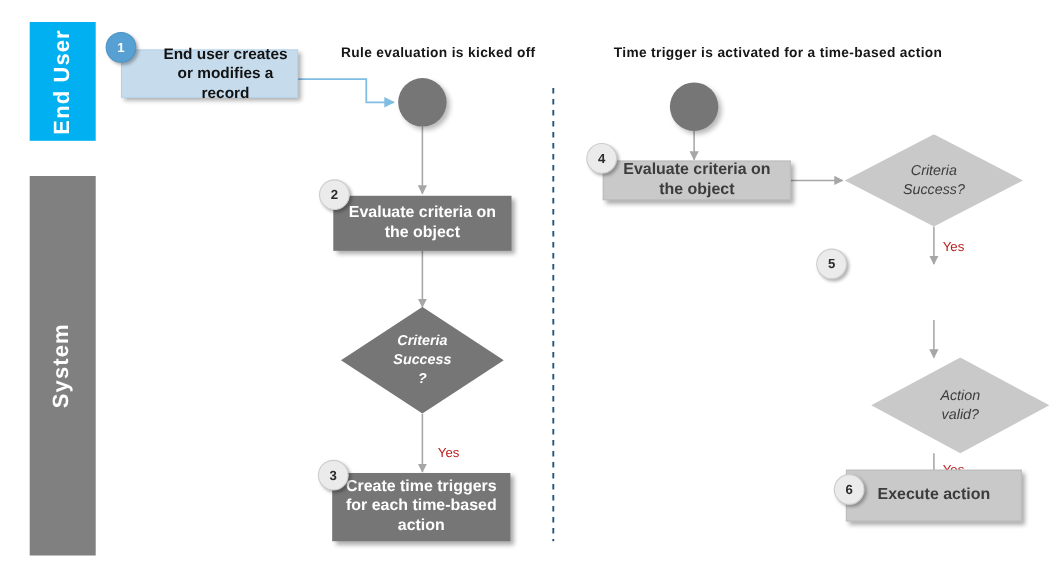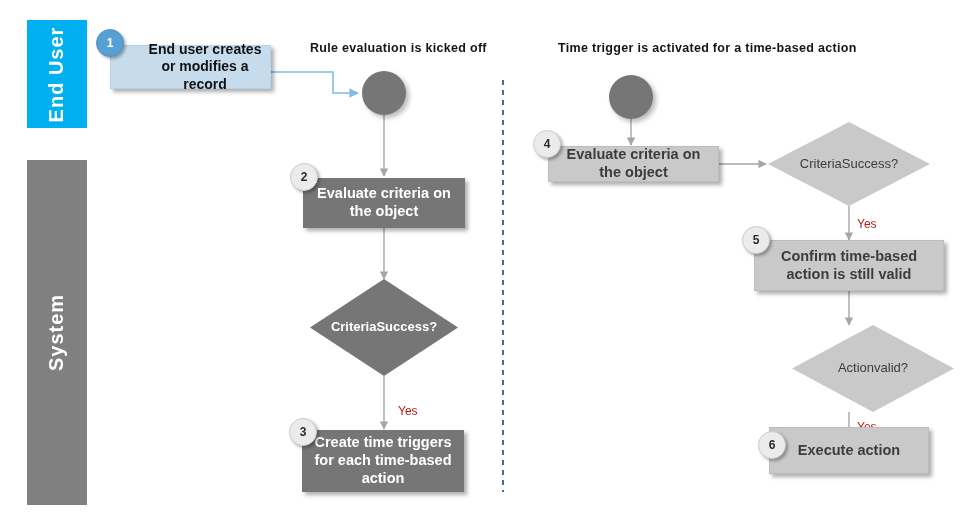--- a/index.html
+++ b/index.html
@@ -94,25 +94,27 @@
     position: absolute;
   }
   .diamond .shape {
     position: absolute;
     inset: 0;
   }
   .diamond .dlabel {
     position: absolute;
     inset: 0;
     display: flex;
+    flex-direction: column;
     align-items: center;
     justify-content: center;
     text-align: center;
     line-height: 1.3;
     font-size: 13px;
+    font-style: italic;
   }
   .diamond-dark .dlabel { color: #ffffff; font-weight: bold; }
   .diamond-light .dlabel { color: #3c3c3c; }
 
   
   .circle {
     position: absolute;
     border-radius: 50%;
     background: #767676;
     box-shadow: 3px 3px 5px rgba(0,0,0,0.28);
@@ -240,21 +242,20 @@
     </svg>
     <div class="dlabel">
       <span>Criteria</span>
       <span>Success?</span>
     </div>
   </div>
 
   <div class="edge-label" style="left:857px; top:217px;">Yes</div>
 
   <div class="badge badge-gray" style="left:742px; top:226px;">5</div>
-  <div class="box box-light" style="left:754px; top:240px; width:190px; height:51px;">Confirm time-based action is still valid</div>
 
   <div class="diamond diamond-light" style="left:792px; top:325px; width:162px; height:87px;">
     <svg class="shape" viewBox="0 0 162 87" preserveAspectRatio="none">
       <polygon points="81,0 162,43.5 81,87 0,43.5" fill="#c9c9c9"></polygon>
     </svg>
     <div class="dlabel">
       <span>Action</span>
       <span>valid?</span>
     </div>
   </div>

